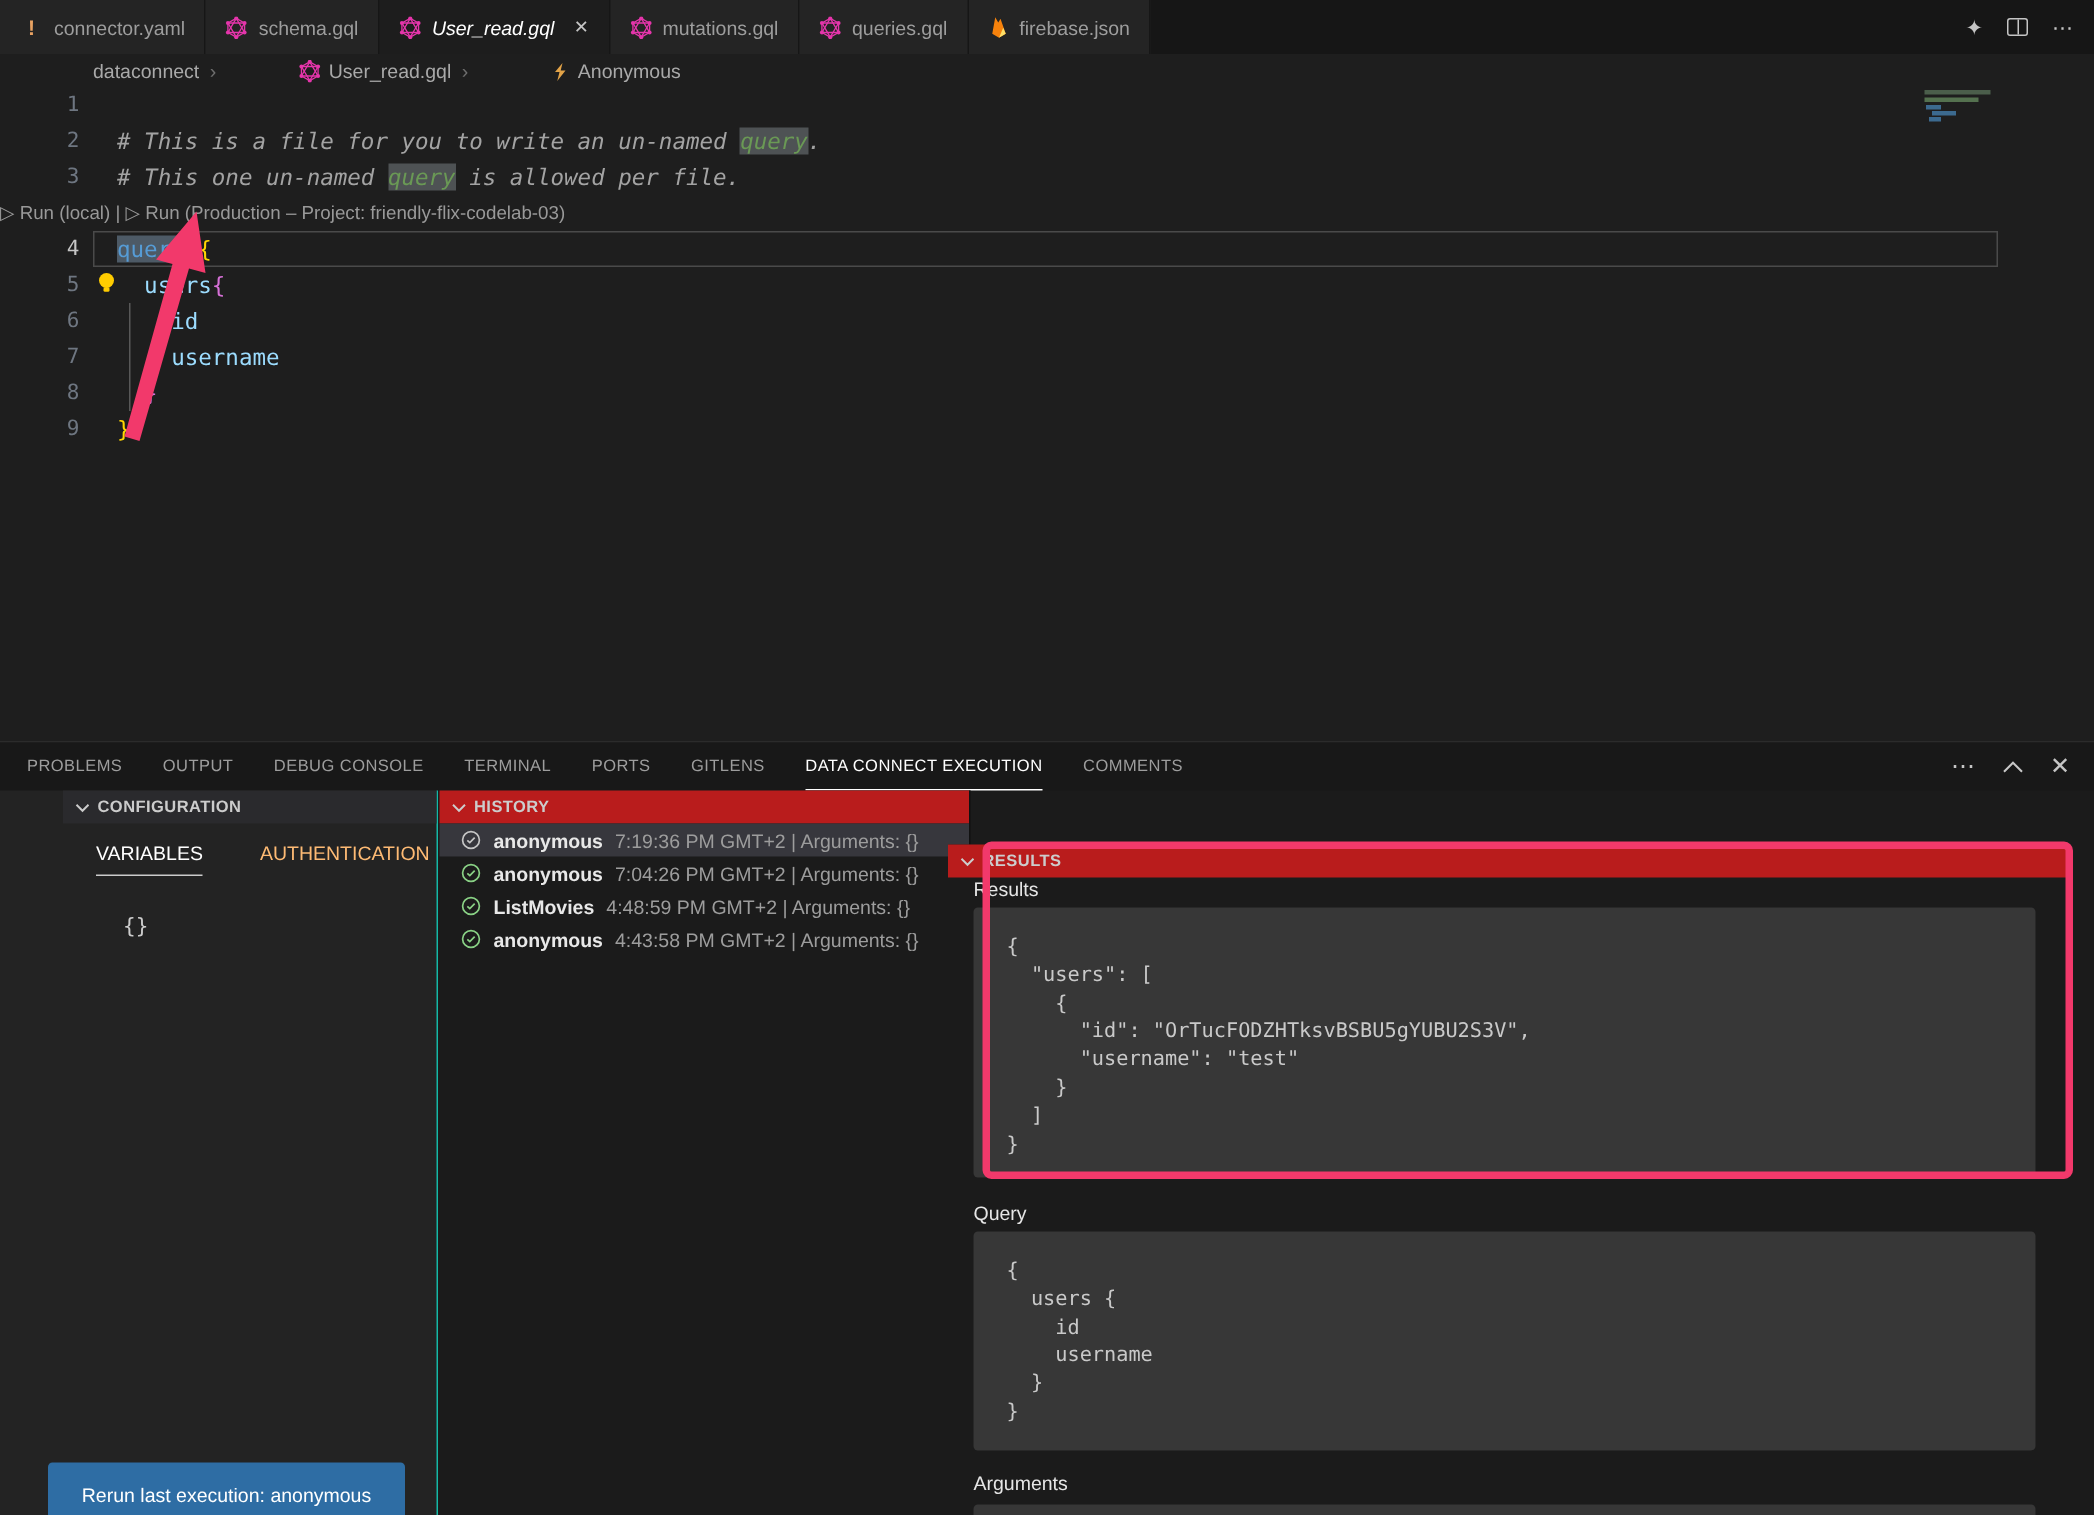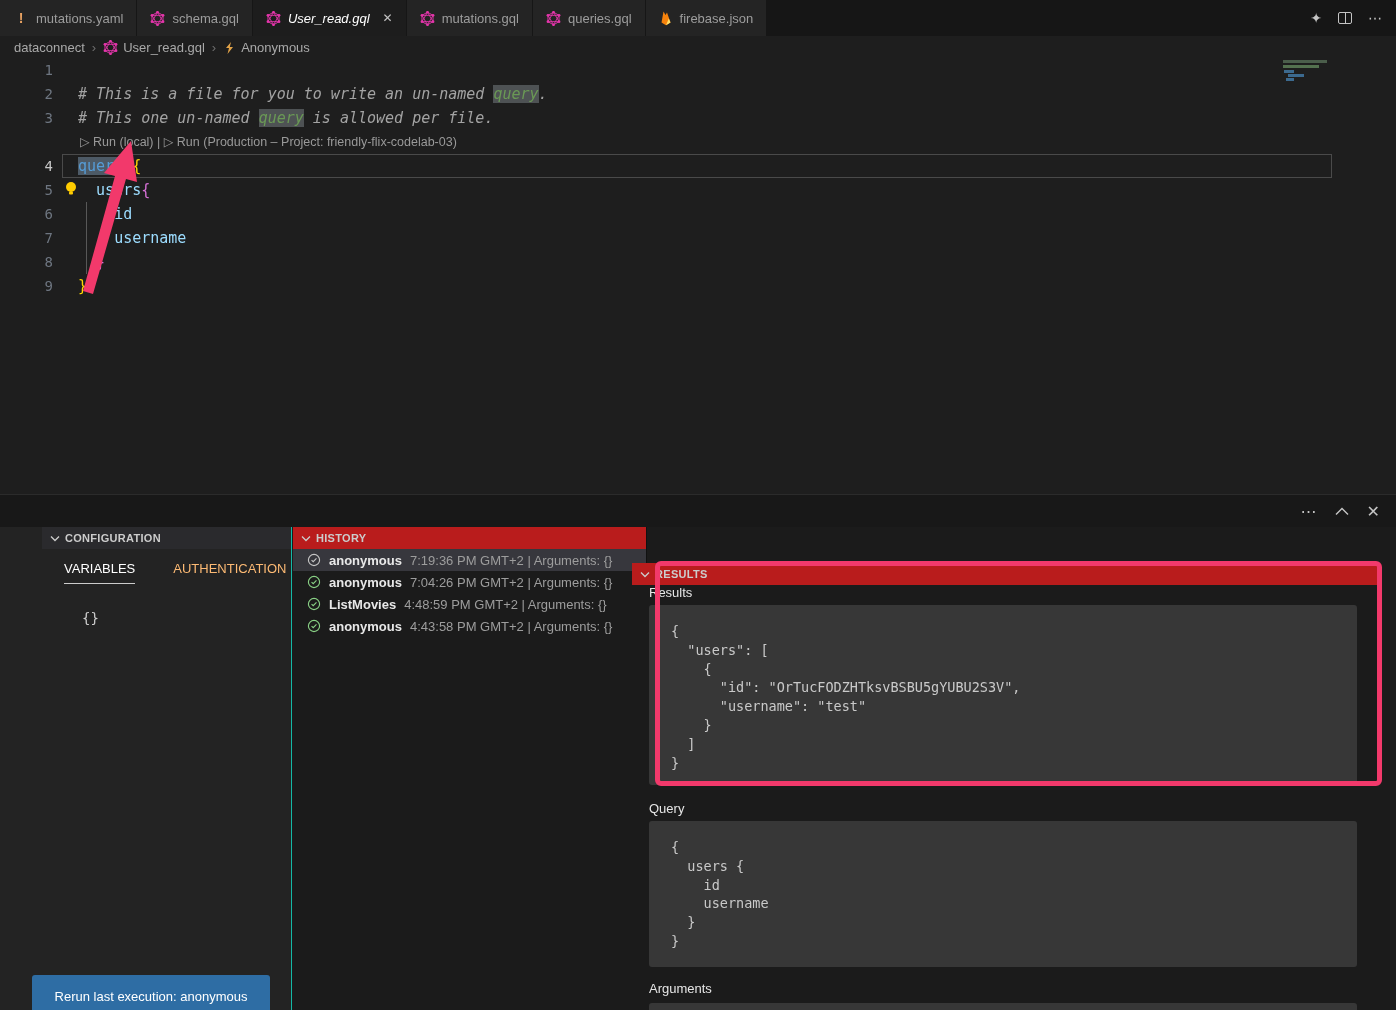--- a/index.html
+++ b/index.html
@@ -15,38 +15,38 @@
   .ftab .close { margin-left:6px; font-size:12px; color:#c5c5c5; }
   .excl { color:#e8a262; font-weight:bold; font-size:14px; width:16px; text-align:center; }
   #tab-actions { margin-left:auto; display:flex; align-items:center; gap:16px; padding-right:14px; color:#c5c5c5; }
   #tab-actions .ticon { font-size:14px; cursor:pointer; }
   .split-icon { width:14px; height:12px; border:1.3px solid #c5c5c5; border-radius:2px; position:relative; }
   .split-icon::after { content:""; position:absolute; left:50%; top:0; bottom:0; width:1.3px; background:#c5c5c5; }
 
   
   #breadcrumbs { position:absolute; left:0; top:36px; width:1396px; height:22px; background:#1e1e1e;
     display:flex; align-items:center; padding-left:14px; font-size:13px; color:#a9a9a9; }
-  .crumb { display:flex; align-items:flex-end; gap:5px; cursor:pointer; }
+  .crumb { display:flex; align-items:flex-end; gap:5px; cursor:pointer;margin-left:48px; }
   .crumb-sep { margin:0 7px; color:#6e6e6e; }
 
   
   #editor { position:absolute; left:0; top:58px; width:1396px; height:436px; background:#1e1e1e;
     font-family:"DejaVu Sans Mono", monospace; font-size:15px; }
   .code-row { position:relative; height:24px; line-height:24px; display:flex; white-space:pre; }
   .gutter { width:62px; text-align:right; padding-right:9px; color:#6e7681; font-size:14px; flex:none; }
   .gutter.cur { color:#c6c6c6; }
   .code-text { padding-left:16px; }
   .tok-comment { color:#a3a3a3; font-style:italic; }
   .tok-comment-hl { color:#6a9955; font-style:italic; background:#4e5254; }
   .tok-kw-sel { color:#569cd6; background:#4d5a66; }
   .tok-field { color:#9cdcfe; }
   .tok-b1 { color:#ffd602; }
   .tok-b2 { color:#d670d6; }
   .tok-plain { color:#d4d4d4; }
-  .codelens { font-family:"Liberation Sans",sans-serif; font-size:12.5px; color:#999999; padding-left:80px;
+  .codelens { font-family:"Liberation Sans",sans-serif; font-size:12.5px; color:#999999; 
     height:24px; line-height:24px; }
   .codelens .lens-link { cursor:pointer; }
   #cur-line-box { position:absolute; left:62px; top:96px; width:1270px; height:24px; border:1px solid #4a4a4a; pointer-events:none; }
   #indent-guide { position:absolute; left:86px; top:144px; width:1px; height:72px; background:#585858; }
   .bulb { position:absolute; left:64px; top:2px; width:14px; height:20px; }
 
   
   #minimap { position:absolute; left:1282px; top:58px; width:52px; height:90px; cursor:pointer; }
   #minimap div { position:absolute; }
 
@@ -100,21 +100,21 @@
   #lbl-args    { position:absolute; left:0; top:418px;text-align:right; }
   #box-args    { top:440px; height:70px; }
 </style>
 </head>
 <body>
 
 <div id="tabbar">
   <div id="tabs-holder" style="display:flex;">
       <div class="ftab">
         <span class="excl">!</span>
-        <span class="ftab-label">mutations.yaml</span>
+        <span class="ftab-label">connector.yaml</span>
       </div>
       <div class="ftab">
         <svg width="15" height="15" viewBox="0 0 100 100">
           <g stroke="#e535ab" stroke-width="6" fill="none">
             <polygon points="50,8 87,29 87,71 50,92 13,71 13,29"></polygon>
             <polygon points="50,8 87,71 13,71"></polygon>
             <polygon points="50,92 13,29 87,29"></polygon>
           </g>
           <g fill="#e535ab">
             <circle cx="50" cy="8" r="9"></circle>
@@ -258,20 +258,30 @@
 </div>
 
 <svg id="arrow-svg" viewBox="0 0 300 320">
   <polygon points="83,291 115,176 104,173 131,141 137,182 126,179 93,294" fill="#f2396b"></polygon>
 </svg>
 
 <div id="result-highlight"></div>
 
 <div id="panel">
   <div id="panel-tabs">
+    <div id="ptabs-holder" style="display:flex;">
+        <div class="ptab">PROBLEMS</div>
+        <div class="ptab">OUTPUT</div>
+        <div class="ptab">DEBUG CONSOLE</div>
+        <div class="ptab">TERMINAL</div>
+        <div class="ptab">PORTS</div>
+        <div class="ptab">GITLENS</div>
+        <div class="ptab active">DATA CONNECT EXECUTION</div>
+        <div class="ptab">COMMENTS</div>
+      </div>
     <div id="panel-actions">
       <span>⋯</span>
       <svg width="14" height="9" viewBox="0 0 14 9">
         <path d="M1 7.5 L7 1.5 L13 7.5" stroke="#c5c5c5" stroke-width="1.4" fill="none"></path>
       </svg>
       <span>✕</span>
     </div>
   </div>
 
   <div id="col-config" class="pcol">

